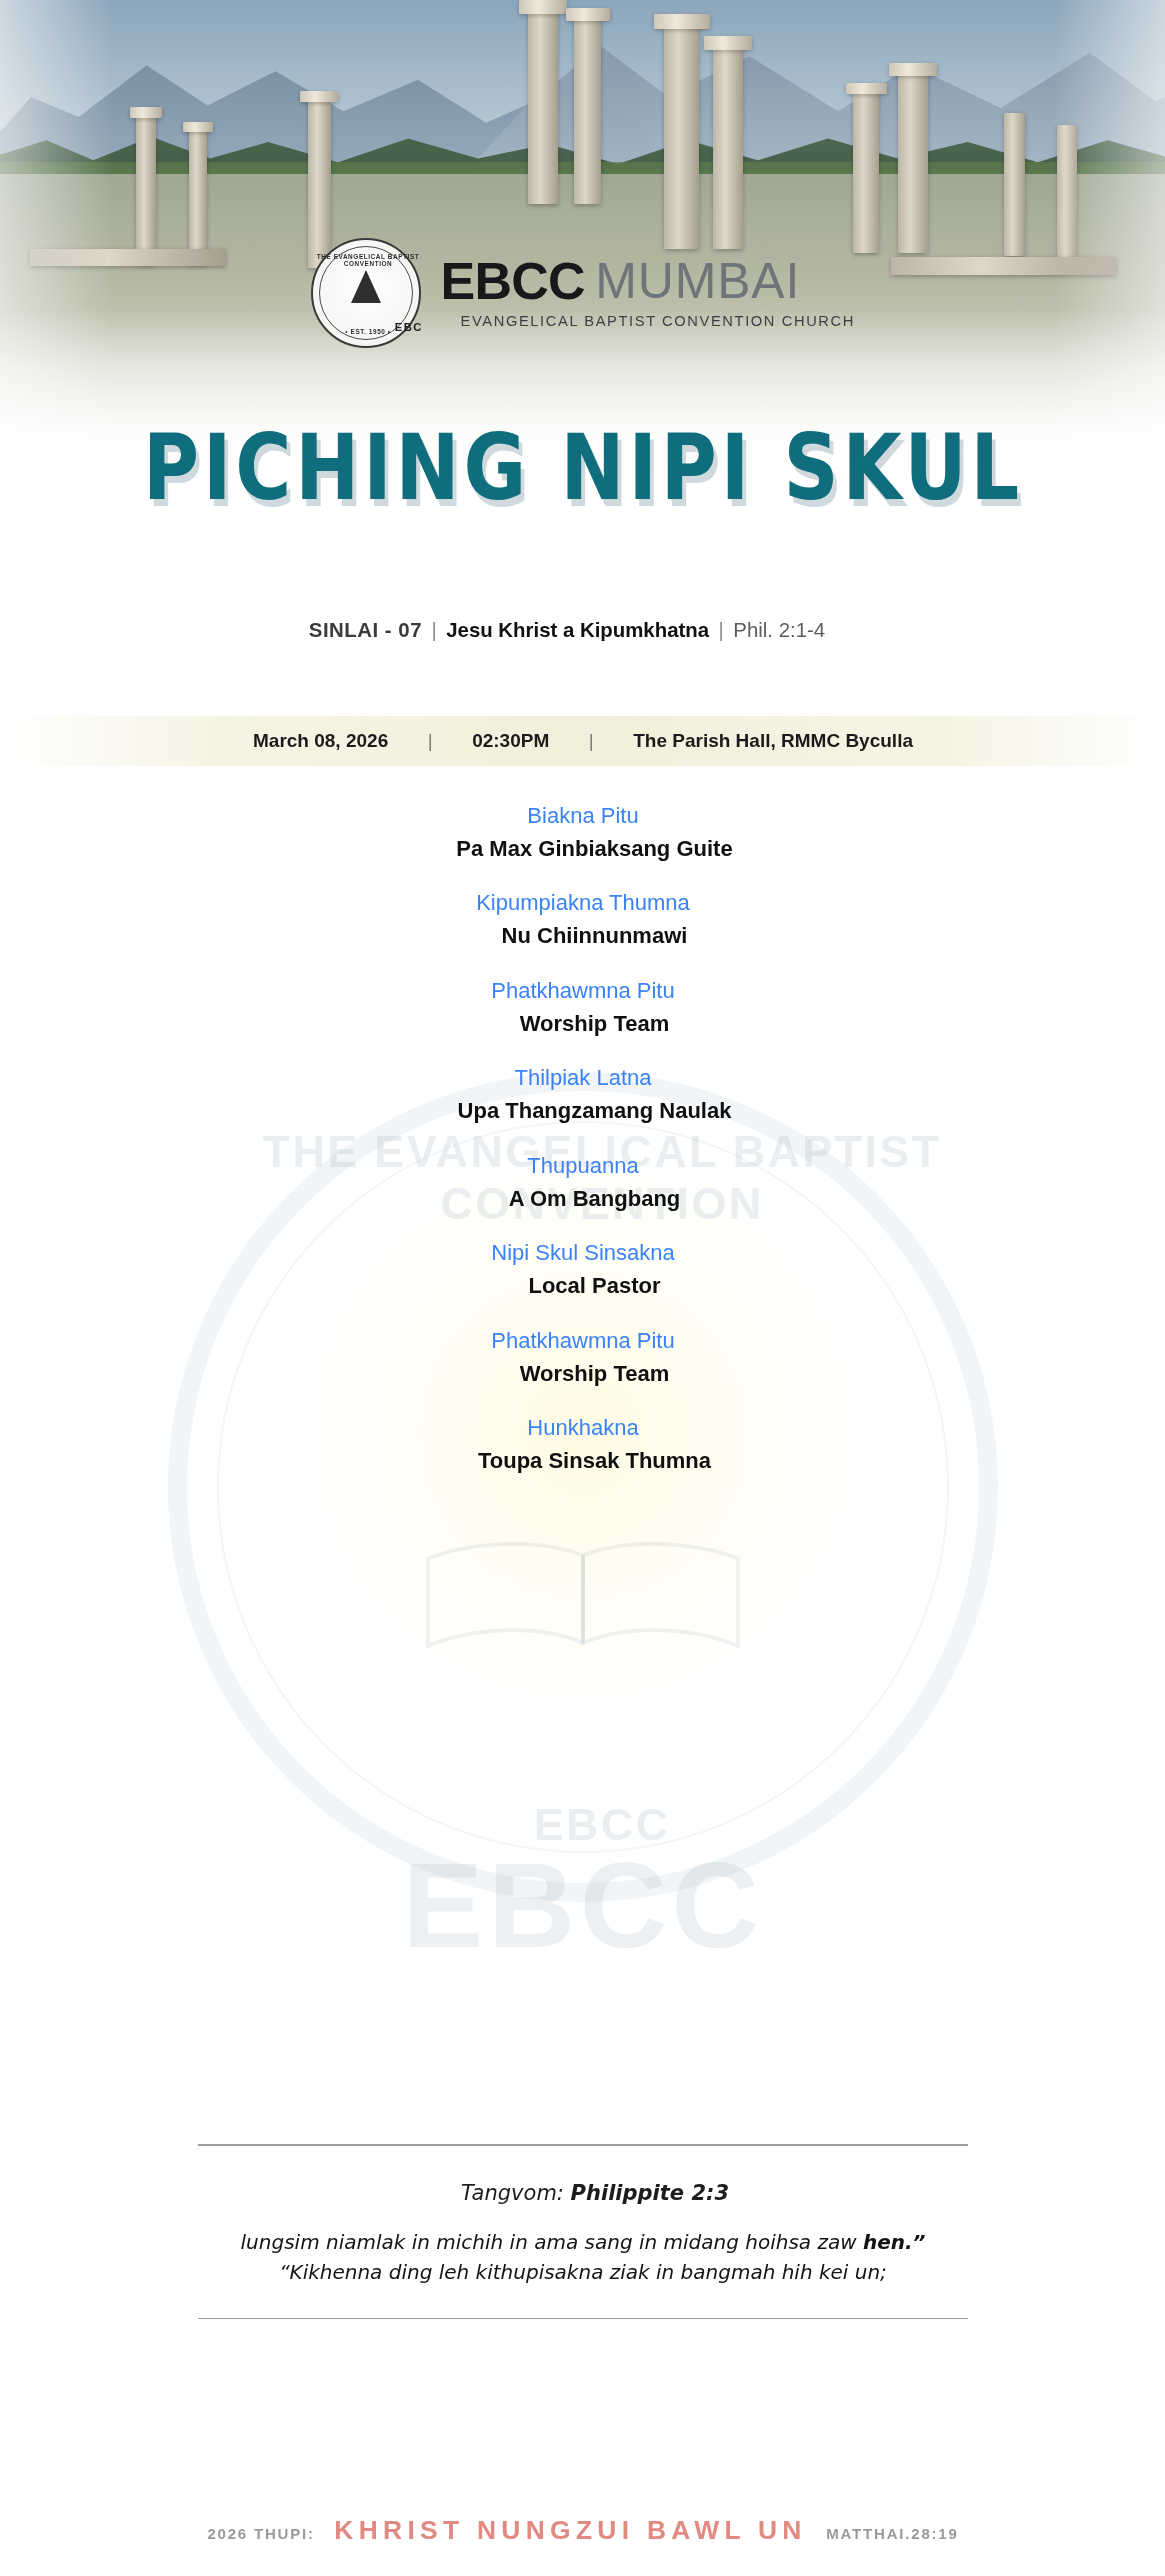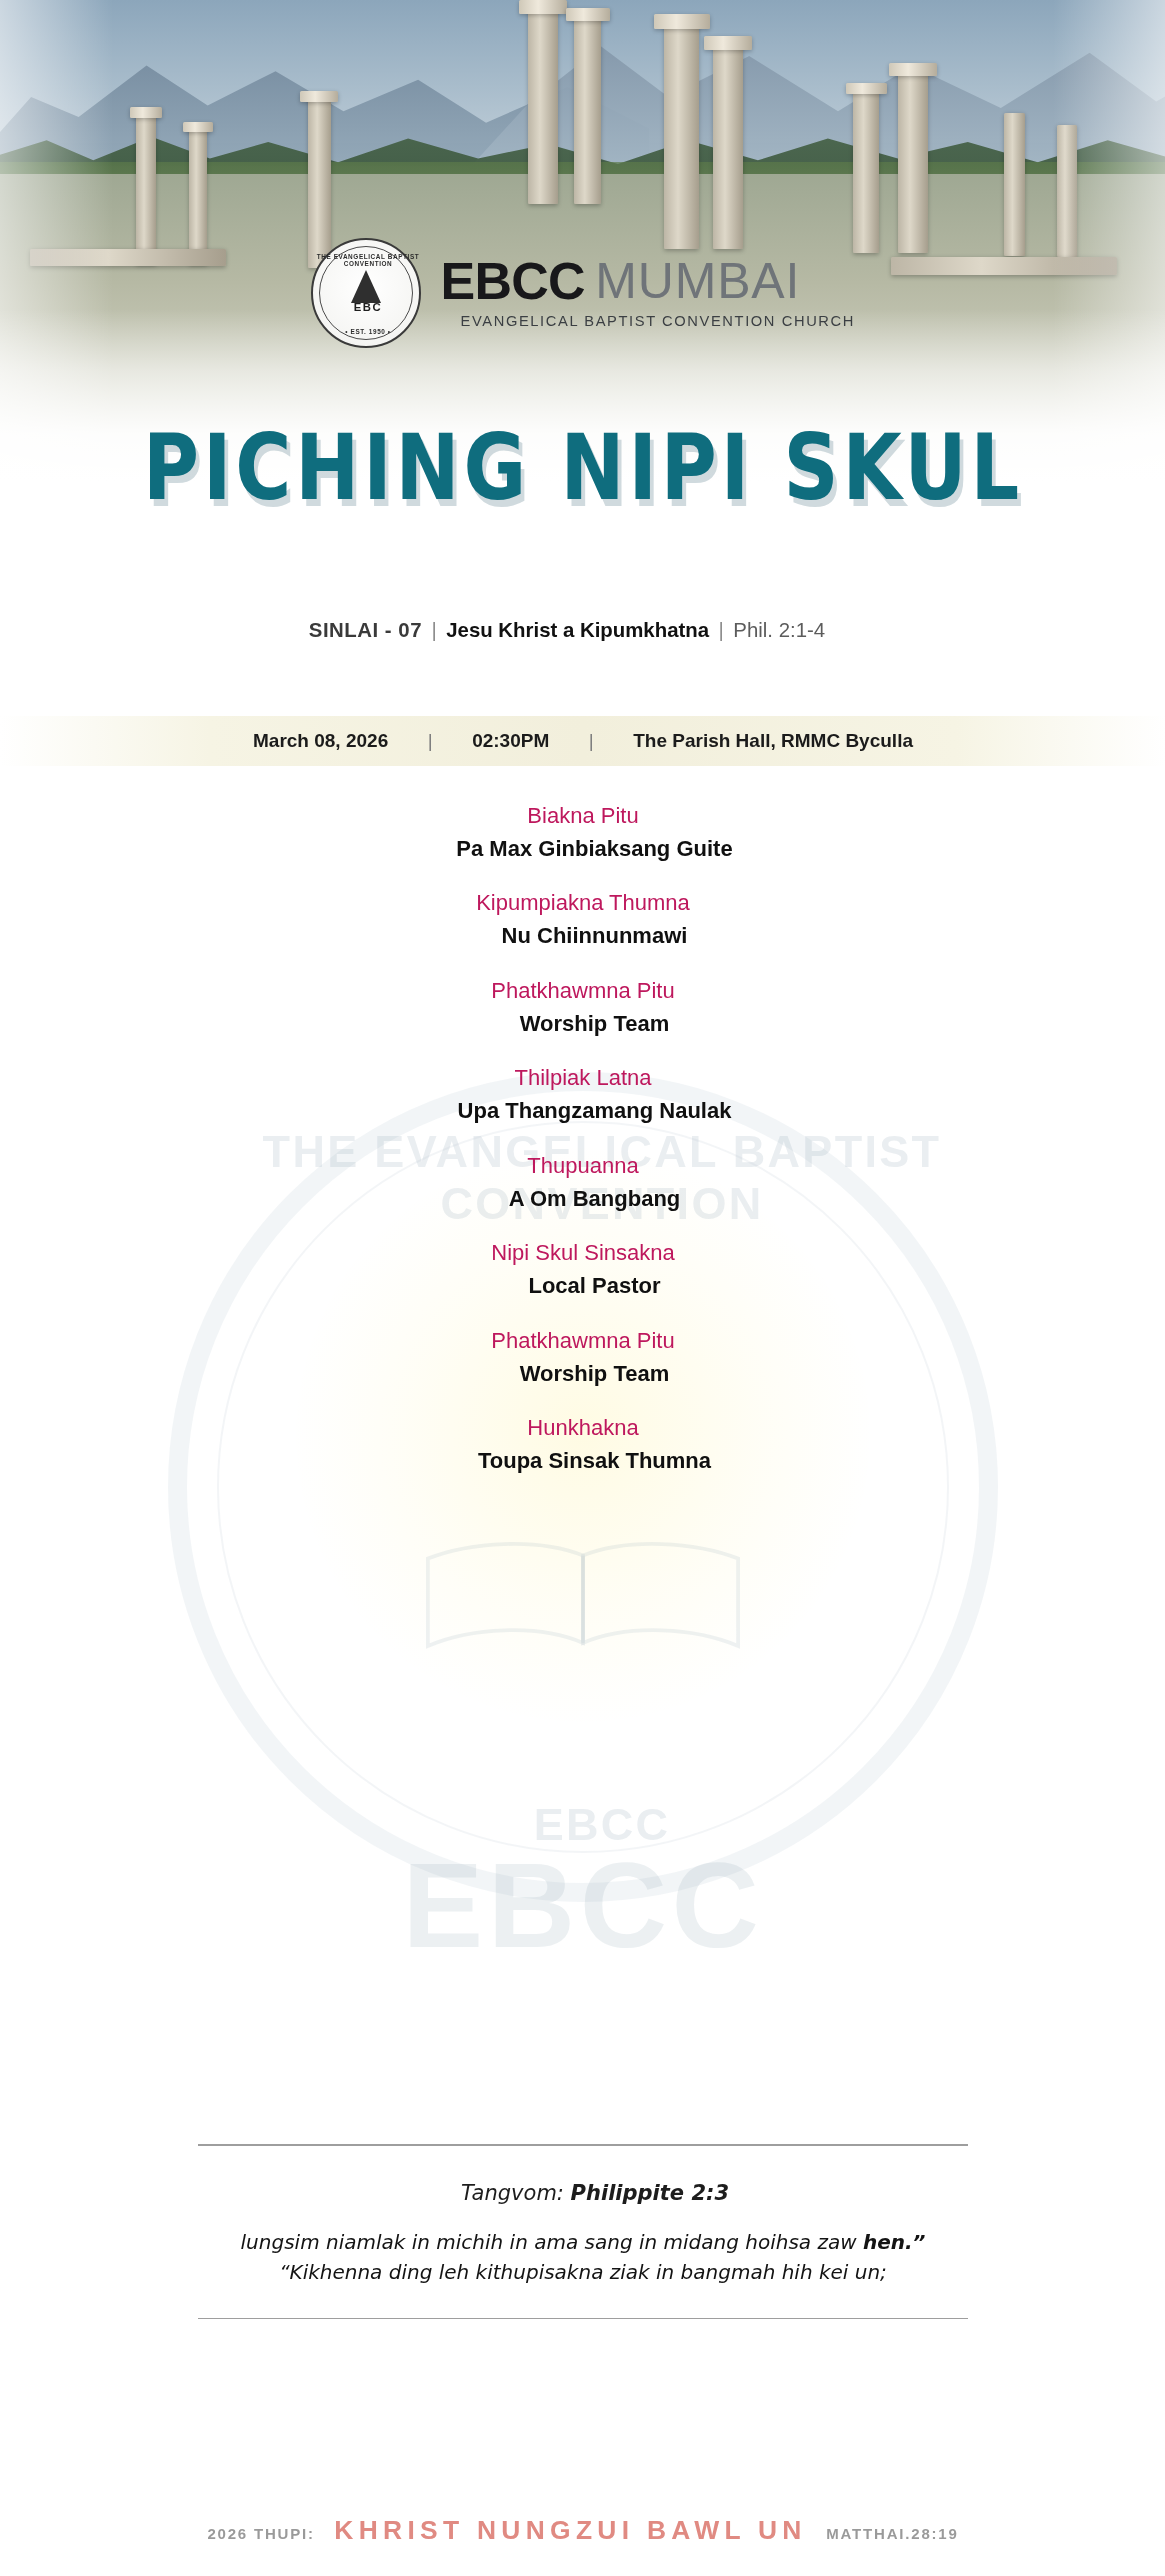--- a/index.html
+++ b/index.html
@@ -94,21 +94,21 @@
   }
   .seal .arc-top { top: 13px; }
   .seal .arc-bot { bottom: 11.3px; }
   .seal .tower {
     position: absolute; left: 50%; top: 30px; transform: translateX(-50%);
     width: 0; height: 0;
     border-left: 15px solid transparent; border-right: 15px solid transparent;
     border-bottom: 33px solid #2f2f2f;
   }
   .seal .ebc {
-    position: absolute; left: 0; bottom: 33px; width: 110px; text-align: center;
+    position: absolute; left: 0; bottom: 13px; width: 110px; text-align: right;
     font-size: 11.3px; font-weight: bold; color: #1f1f1f; letter-spacing: 1.5px;
   }
 
   .wordmark { display: flex; flex-direction: column; justify-content: center; }
   .wm-row { display: flex; align-items: center; gap: 10.6px; }
   .wm-ebcc {
     font-size: 52px; font-weight: bold; letter-spacing: -0.8px; color: #18181a;
     line-height: .95; font-family: "Liberation Sans", sans-serif;
   }
   .wm-mumbai {
@@ -185,21 +185,21 @@
     font-size: 121px; font-weight: bold; color: rgba(150,170,185,.18);
     letter-spacing: 4.5px; pointer-events: none;
   }
 
   
   .program {
     position: absolute; left: 0; top: 800px; width: 1166px;
     text-align: center;
   }
   .item { margin-bottom: 22.6px; }
-  .item .role { font-size: 22px; color: #be185d; line-height: 1.45; }
+  .item .role { font-size: 22px; color: #3b82f6; line-height: 1.45; }
   .item .person { font-size: 22px; color: #101010; font-weight: bold; line-height: 1.5; padding-left: 23px; }
 
   
   .rule {
     width: 770px; height: 1.5px; margin: 0 auto;
     background: #8d8d8d; opacity: .85;
   }
   .verse-wrap {
     position: absolute; left: 0; top: 2144px; width: 1166px; text-align: center;
   }

